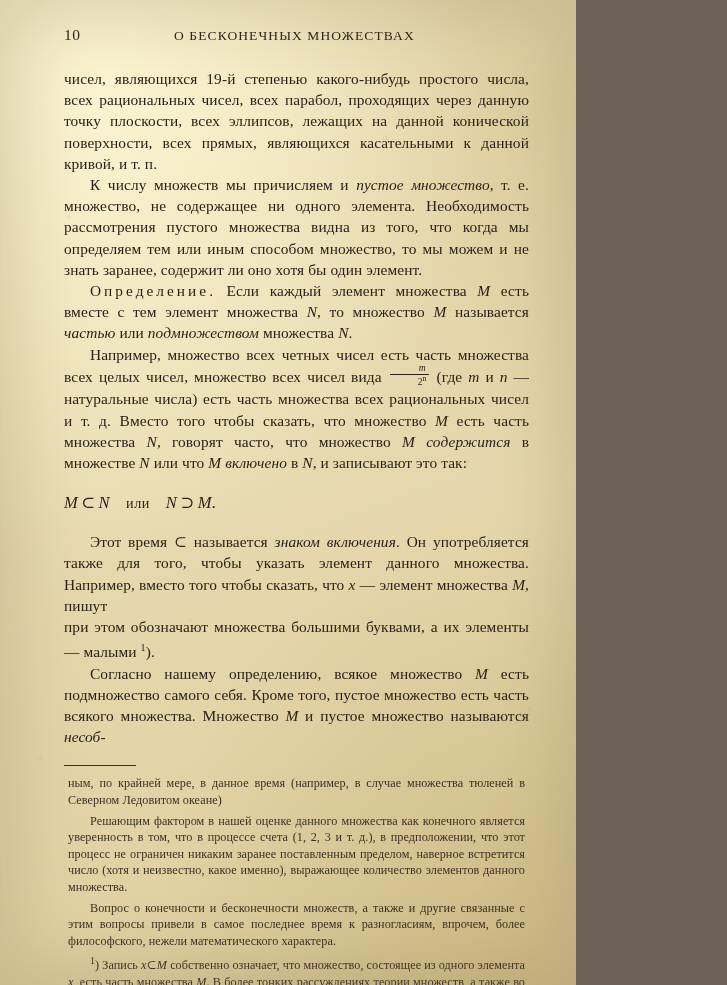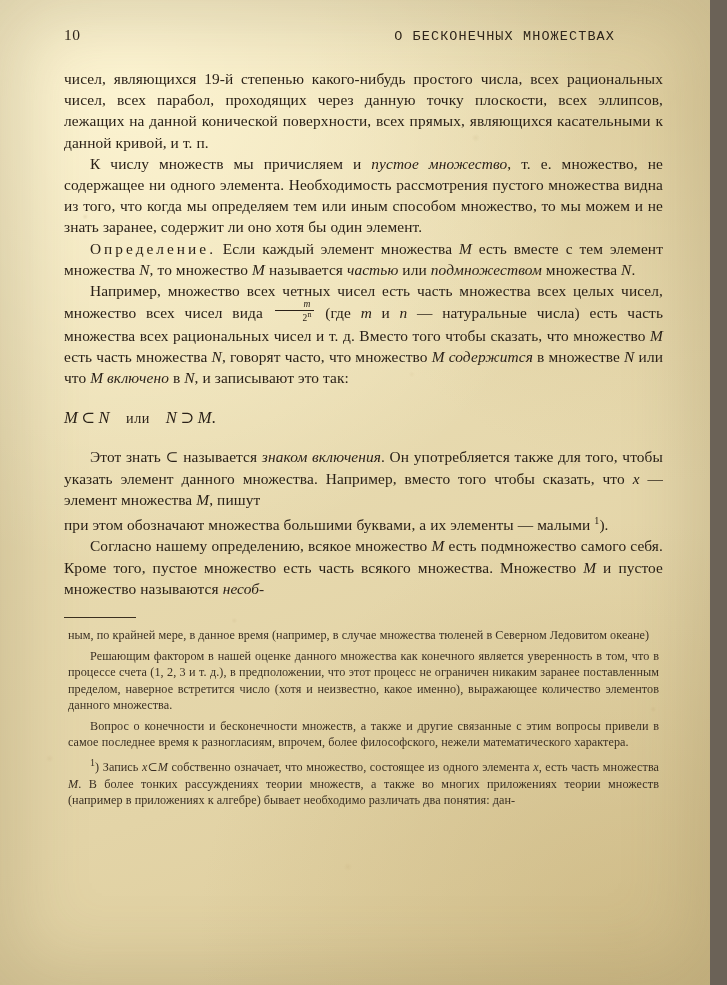--- a/index.html
+++ b/index.html
@@ -5,21 +5,21 @@
   html, body {
     margin: 0;
     padding: 0;
     background: #6b6257;
   }
   body {
     font-family: "Liberation Serif", "DejaVu Serif", serif;
   }
   .page {
     position: relative;
-    width: 710px;
+    width: 576px;
     height: 985px;
     overflow: hidden;
     background:
       radial-gradient(ellipse 120% 90% at 18% 8%, rgba(255,247,214,0.85) 0%, rgba(255,247,214,0.0) 55%),
       radial-gradient(ellipse 100% 70% at 88% 95%, rgba(196,174,120,0.55) 0%, rgba(196,174,120,0.0) 60%),
       radial-gradient(ellipse 80% 60% at 95% 10%, rgba(214,196,146,0.6) 0%, rgba(214,196,146,0.0) 65%),
       linear-gradient(160deg, #ece0b8 0%, #e9dcb2 35%, #e3d4a7 70%, #dccb9a 100%);
     color: #2a2118;
   }
   
@@ -57,26 +57,25 @@
     height: 22px;
     margin-bottom: 20px;
   }
   .folio {
     font-size: 15.5px;
     letter-spacing: 0.5px;
     width: 110px;
   }
   .runtitle {
     flex: 1;
-    text-align: right;
+    text-align: left;
     font-size: 13.5px;
     letter-spacing: 1.1px;
     text-transform: uppercase;
     padding-right: 48px;
-    font-family: Liberation Mono, monospace;
   }
 
   
   .body p {
     margin: 0;
     font-size: 15.4px;
     line-height: 21.2px;
     text-align: justify;
     text-justify: inter-word;
     hyphens: manual;
@@ -157,21 +156,21 @@
 
       <p class="ind"><span>К числу множеств мы причисляем и </span><i>пустое множество</i><span>, т. е. множество, не содержащее ни одного элемента. Необходимость рассмотрения пустого множества видна из того, что когда мы определяем тем или иным способом множество, то мы можем и не знать заранее, содержит ли оно хотя бы один элемент.</span></p>
 
 
       <p class="ind"><span class="sp">Определение.</span><span> Если каждый элемент множества </span><span class="math">M</span><span> есть вместе с тем элемент множества </span><span class="math">N</span><span>, то множество </span><span class="math">M</span><span> называется </span><i>частью</i><span> или </span><i>подмножеством</i><span> множества </span><span class="math">N</span><span>.</span></p>
 
       <p class="ind"><span>Например, множество всех четных чисел есть часть множества всех целых чисел, множество всех чисел вида </span><span class="frac"><span class="num">m</span><span class="den"><span>2</span><sup>n</sup></span></span><span> (где </span><span class="math">m</span><span> и </span><span class="math">n</span><span> — натуральные числа) есть часть множества всех рациональных чисел и т. д. Вместо того чтобы сказать, что множество </span><span class="math">M</span><span> есть часть множества </span><span class="math">N</span><span>, говорят часто, что множество </span><span class="math">M</span><span> </span><i>содержится</i><span> в множестве </span><span class="math">N</span><span> или что </span><span class="math">M</span><span> </span><i>включено</i><span> в </span><span class="math">N</span><span>, и записывают это так:</span></p>
 
       <div class="formula"><span class="math">M</span><span class="op">⊂</span><span class="math">N</span><span class="ili">или</span><span class="math">N</span><span class="op">⊃</span><span class="math">M</span><span class="math">.</span></div>
 
-      <p class="ind"><span>Этот знать </span><span>⊂</span><span> называется </span><i>знаком включения</i><span>. Он употребляется также для того, чтобы указать элемент данного множества. Например, вместо того чтобы сказать, что </span><span class="math">x</span><span> — элемент множества </span><span class="math">M</span><span>, пишут</span></p>
+      <p class="ind"><span>Этот время </span><span>⊂</span><span> называется </span><i>знаком включения</i><span>. Он употребляется также для того, чтобы указать элемент данного множества. Например, вместо того чтобы сказать, что </span><span class="math">x</span><span> — элемент множества </span><span class="math">M</span><span>, пишут</span></p>
 
 
       <p class="cont"><span>при этом обозначают множества большими буквами, а их элементы — малыми</span>&nbsp;<sup class="fn">1</sup><span>).</span></p>
 
       <p class="ind"><span>Согласно нашему определению, всякое множество </span><span class="math">M</span><span> есть подмножество самого себя. Кроме того, пустое множество есть часть всякого множества. Множество </span><span class="math">M</span><span> и пустое множество называются </span><i>несоб-</i></p>
 
     </div>
 
     <div class="fn-rule"></div>
 

